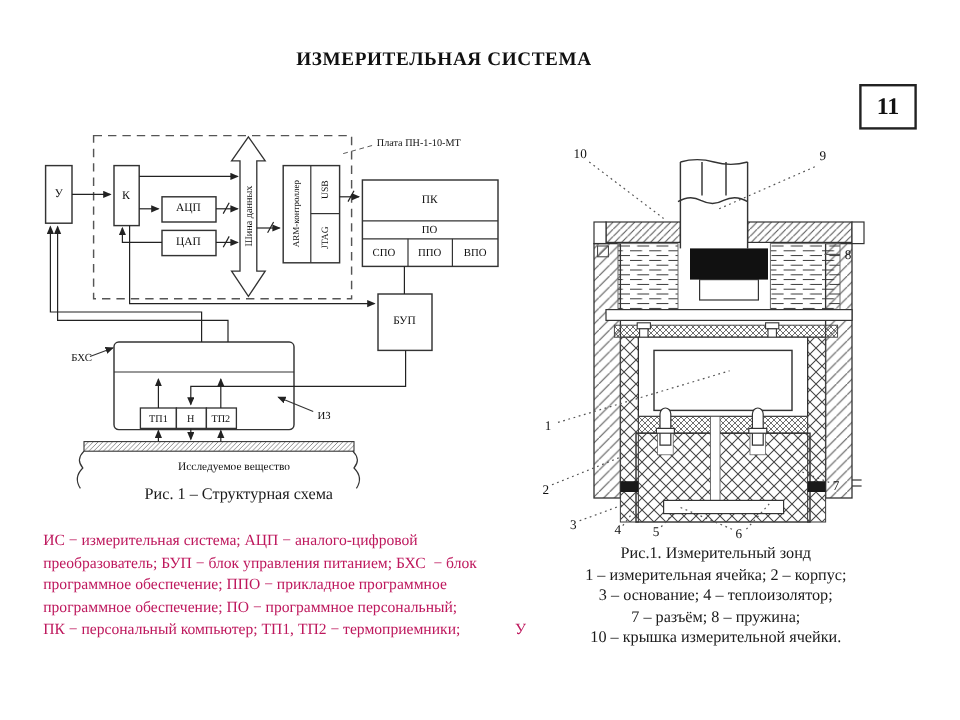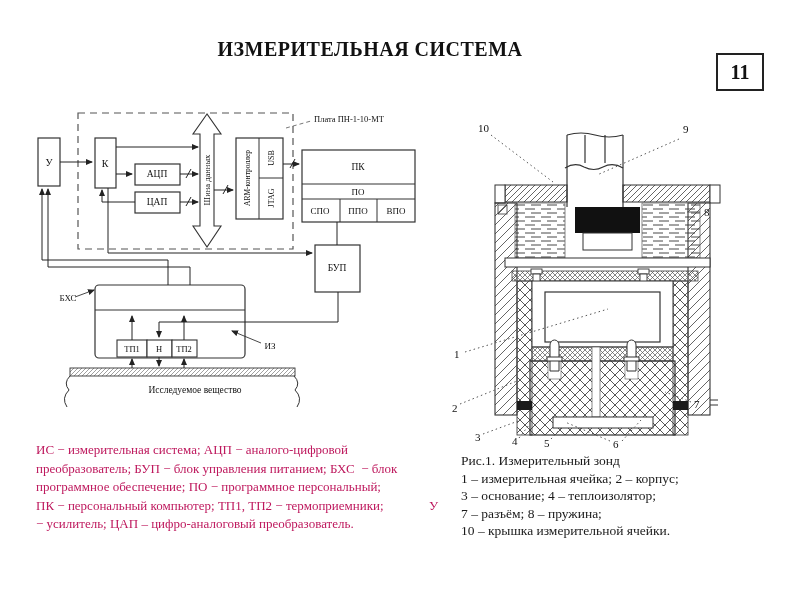--- a/index.html
+++ b/index.html
@@ -1,28 +1,28 @@
 <!DOCTYPE html>
 <html><head>
 <meta charset="utf-8">
 <style>
   html,body{margin:0;padding:0;background:#888;}
   .slide{position:relative;width:800px;height:600px;background:#ffffff;
          font-family:"Liberation Serif",serif;color:#111;overflow:hidden;}
   .title{position:absolute;left:120px;top:34px;width:500px;text-align:center;
-         font-weight:bold;font-size:20px;line-height:31px;letter-spacing:.5px;}
-  .pagebox{position:absolute;left:716px;top:53px;width:44px;height:34px;
+         font-weight:bold;font-size:16px;line-height:31px;letter-spacing:.5px;}
+  .pagebox{position:absolute;left:716px;top:70px;width:44px;height:34px;
            border:2px solid #222;text-align:center;line-height:34px;
            font-weight:bold;font-size:20px;}
   .fig-caption-left{position:absolute;left:84px;top:404px;width:230px;text-align:center;
            font-size:13.5px;color:#1a1a1a;}
   .legend{position:absolute;left:36px;top:441px;width:436px;font-size:13px;
           line-height:18.6px;color:#be185d;}
   .legend div{white-space:pre-wrap;}
-  .probe-caption{position:absolute;left:461px;top:452px;width:325px;
+  .probe-caption{position:absolute;left:434px;top:452px;width:325px;text-align:center;
           font-size:13.5px;line-height:17.6px;color:#1a1a1a;}
   svg{position:absolute;overflow:visible;}
   svg text{font-family:"Liberation Serif",serif;fill:#111;}
   .svg-block{left:28px;top:106px;}
   .svg-probe{left:445px;top:95px;}
 </style>
 </head>
 <body>
 
 <div class="slide">
@@ -138,20 +138,21 @@
       <line x1="131" y1="251" x2="131" y2="260" marker-end="url(#ah)"></line>
       <line x1="156" y1="262" x2="156" y2="253" marker-end="url(#ah)"></line>
 
       <line x1="158" y1="72" x2="163" y2="63"></line>
       <line x1="158" y1="100" x2="163" y2="91"></line>
       <line x1="195" y1="88" x2="200" y2="79"></line>
       <line x1="262" y1="62" x2="267" y2="53"></line>
     </g>
   </svg>
 
+  <div class="fig-caption-left">Рис. 1 – Структурная схема</div>
 
   <svg class="svg-probe" width="335" height="360" viewBox="0 0 335 360">
     <defs>
       <pattern id="pd" width="6" height="6" patternUnits="userSpaceOnUse">
         <path d="M-1,7 L7,-1" stroke="#555" stroke-width="0.9"></path>
       </pattern>
       <pattern id="pdw" width="9" height="9" patternUnits="userSpaceOnUse">
         <path d="M-1,10 L10,-1" stroke="#555" stroke-width="0.9"></path>
       </pattern>
       <pattern id="pc" width="5" height="5" patternUnits="userSpaceOnUse">
@@ -261,18 +262,18 @@
     <div>Рис.1. Измерительный зонд</div>
     <div>1 – измерительная ячейка;  2 – корпус;</div>
     <div>3 – основание; 4 – теплоизолятор;</div>
     <div>7 – разъём;  8 – пружина;</div>
     <div>10 – крышка измерительной ячейки.</div>
   </div>
 
   <div class="legend">
     <div>ИС − измерительная система; АЦП − аналого-цифровой</div>
     <div>преобразователь; БУП − блок управления питанием; БХС  − блок</div>
+    <div>программное обеспечение; ППО − прикладное программное</div>
     <div>программное обеспечение; ПО − программное персональный;</div>
     <div>ПК − персональный компьютер; ТП1, ТП2 − термоприемники;              У</div>
-    <div>− усилитель; ЦАП – цифро-аналоговый преобразователь.</div>
   </div>
 
 </div>
 
 </body></html>

